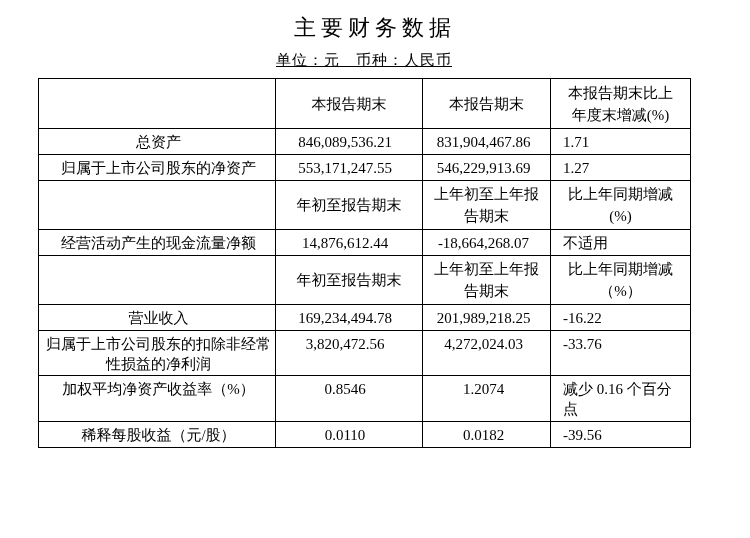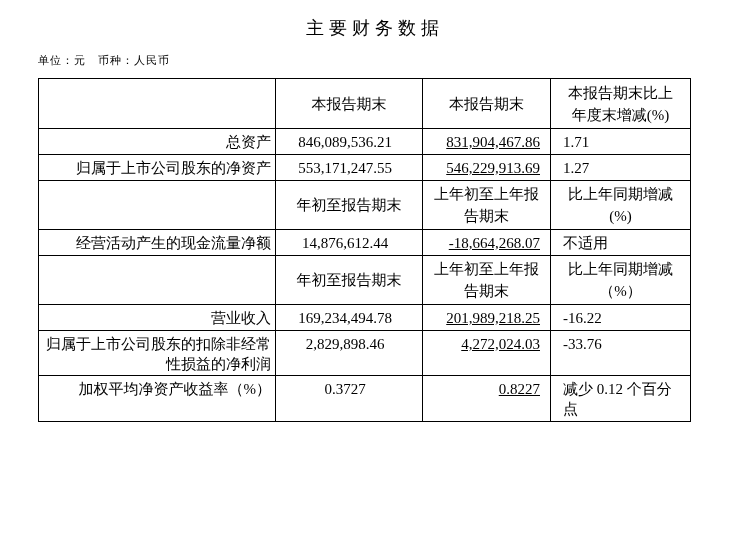--- a/index.html
+++ b/index.html
@@ -6,32 +6,33 @@
   html, body {
     width: 750px; height: 538px;
     background: #ffffff;
     color: #000000;
     font-family: "Liberation Serif", "DejaVu Serif", serif;
     overflow: hidden;
   }
   .doc-title {
     margin-top: 13px;
     text-align: center;
-    font-size: 18px;
+    font-size: 22px;
     font-weight: normal;
     letter-spacing: 5px;
     line-height: 30px;
   }
   .unit-note {
     width: 652px;
     margin: 7px 0 8px 38px;
-    text-align: left;
-    font-size: 11px;
+    text-align: center;
+    font-size: 15px;
     line-height: 20px;
     letter-spacing: 1px;
+    text-decoration: underline;
   }
   table.fin-table {
     border-collapse: collapse;
     table-layout: fixed;
     width: 652px;
     margin-left: 38px;
     font-size: 15px;
     padding-left: 42px;
   }
   .fin-table td {
@@ -52,23 +53,23 @@
   }
   tr.hdr td.chg { padding: 2px 12px; }
   tr.hdr td.lbl { padding: 2px 4px; }
   
   tr.data td {
     vertical-align: top;
     line-height: 20px;
     padding-top: 3px;
     padding-bottom: 1px;
   }
-  tr.data td.lbl { text-align: right;  padding-left: 7px;  padding-right: 4px; }
+  tr.data td.lbl { text-align: center;  padding-left: 7px;  padding-right: 4px; }
   tr.data td.cur { text-align: center; padding-right: 12px; padding-left: 4px; }
-  tr.data td.pri { text-align: right; padding-right: 10px; padding-left: 4px; text-decoration: underline; }
+  tr.data td.pri { text-align: center; padding-right: 10px; padding-left: 4px; }
   tr.data td.chg { text-align: left; padding-right: 9px;  padding-left: 12px; }
   
   tr.h50 { height: 50px; }
   tr.h46 { height: 46px; }
   tr.h44 { height: 44px; }
   tr.h42 { height: 42px; }
   tr.h26 { height: 26px; }
   tr.h24 { height: 24px; }
 </style>
 </head>
@@ -123,24 +124,30 @@
       <td class="chg">比上年同期增减（%）</td>
     </tr>
     <tr class="data h26">
       <td class="lbl">营业收入</td>
       <td class="cur">169,234,494.78</td>
       <td class="pri">201,989,218.25</td>
       <td class="chg">-16.22</td>
     </tr>
     <tr class="data h42">
       <td class="lbl">归属于上市公司股东的扣除非经常性损益的净利润</td>
-      <td class="cur">2,829,898.46</td>
+      <td class="cur">3,820,472.56</td>
       <td class="pri">4,272,024.03</td>
       <td class="chg">-33.76</td>
     </tr>
     <tr class="data h46">
       <td class="lbl">加权平均净资产收益率（%）</td>
-      <td class="cur">0.3727</td>
-      <td class="pri">0.8227</td>
-      <td class="chg">减少 0.12 个百分点</td>
+      <td class="cur">0.8546</td>
+      <td class="pri">1.2074</td>
+      <td class="chg">减少 0.16 个百分点</td>
+    </tr>
+    <tr class="data h26">
+      <td class="lbl">稀释每股收益（元/股）</td>
+      <td class="cur">0.0110</td>
+      <td class="pri">0.0182</td>
+      <td class="chg">-39.56</td>
     </tr>
   </tbody>
 </table>
 
 </body></html>

